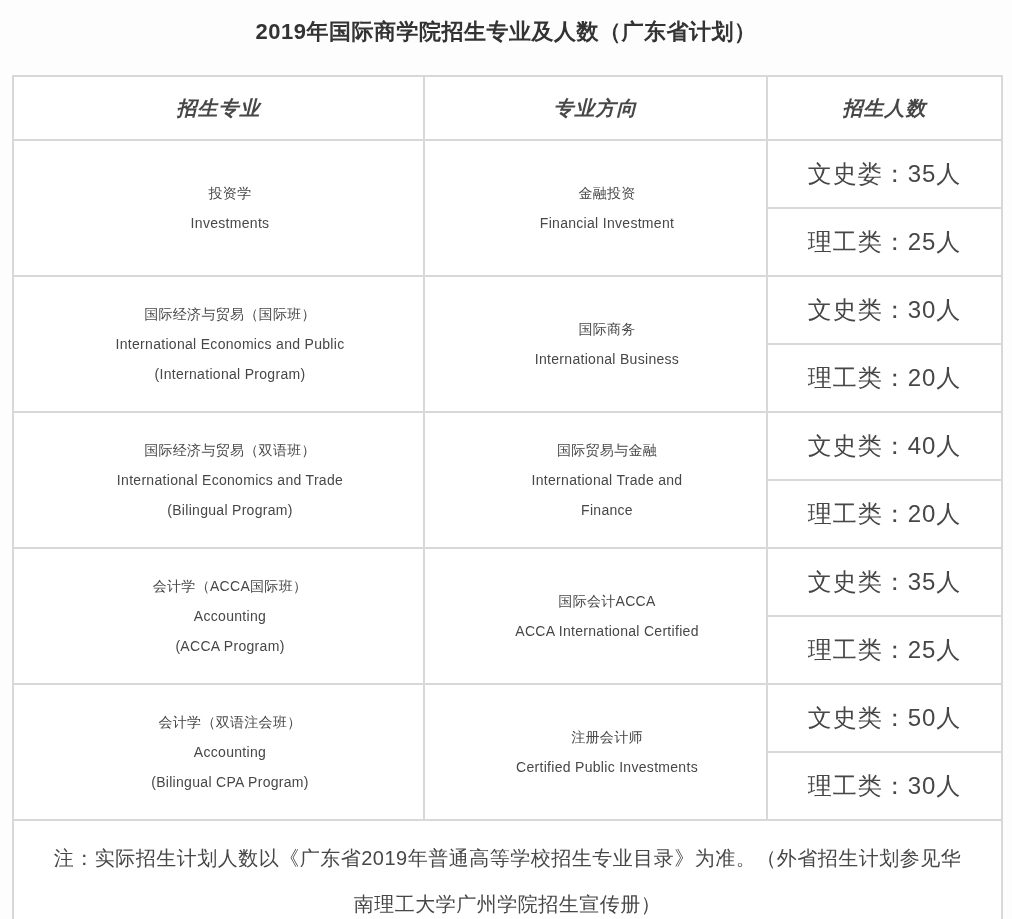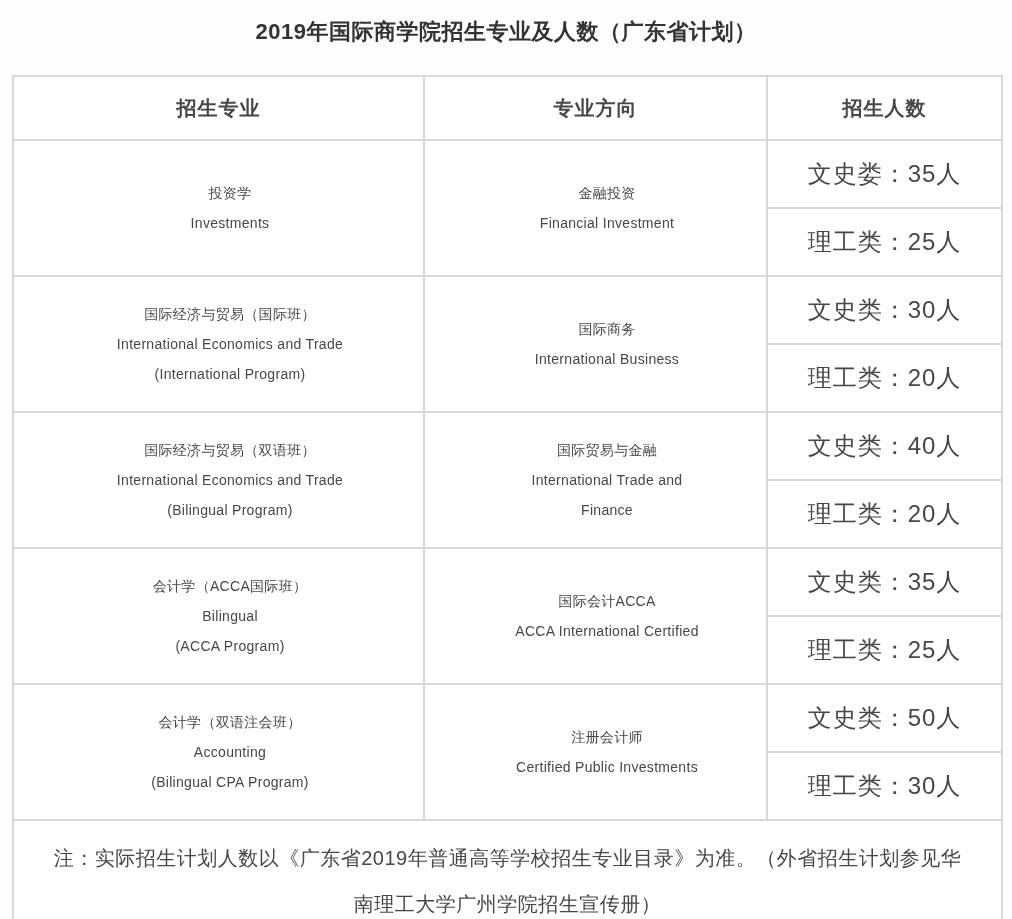--- a/index.html
+++ b/index.html
@@ -38,20 +38,21 @@
     text-align: center;
     vertical-align: middle;
     color: #474747;
   }
   th.col-header {
     height: 60px;
     font-size: 20px;
     font-weight: bold;
     color: #3b3b3b;
     letter-spacing: 1px;
+    font-style: italic;
   }
   td.major-cell, td.direction-cell {
     font-size: 14px;
     line-height: 2.15;
     white-space: pre-line;
     letter-spacing: 0.3px;
     padding-left: 24px;
   }
   td.quota-cell {
     height: 64px;
@@ -95,21 +96,21 @@
       <td class="direction-cell" rowspan="2">金融投资
 Financial Investment</td>
       <td class="quota-cell">文史娄：35人</td>
     </tr>
     <tr>
       <td class="quota-cell">理工类：25人</td>
     </tr>
 
     <tr>
       <td class="major-cell" rowspan="2">国际经济与贸易（国际班）
-International Economics and Trade
+International Economics and Public
 (International Program)</td>
       <td class="direction-cell" rowspan="2">国际商务
 International Business</td>
       <td class="quota-cell">文史类：30人</td>
     </tr>
     <tr>
       <td class="quota-cell">理工类：20人</td>
     </tr>
 
     <tr>
@@ -120,21 +121,21 @@
 International Trade and
 Finance</td>
       <td class="quota-cell">文史类：40人</td>
     </tr>
     <tr>
       <td class="quota-cell">理工类：20人</td>
     </tr>
 
     <tr>
       <td class="major-cell" rowspan="2">会计学（ACCA国际班）
-Bilingual
+Accounting
 (ACCA Program)</td>
       <td class="direction-cell" rowspan="2">国际会计ACCA
 ACCA International Certified</td>
       <td class="quota-cell">文史类：35人</td>
     </tr>
     <tr>
       <td class="quota-cell">理工类：25人</td>
     </tr>
 
     <tr>

